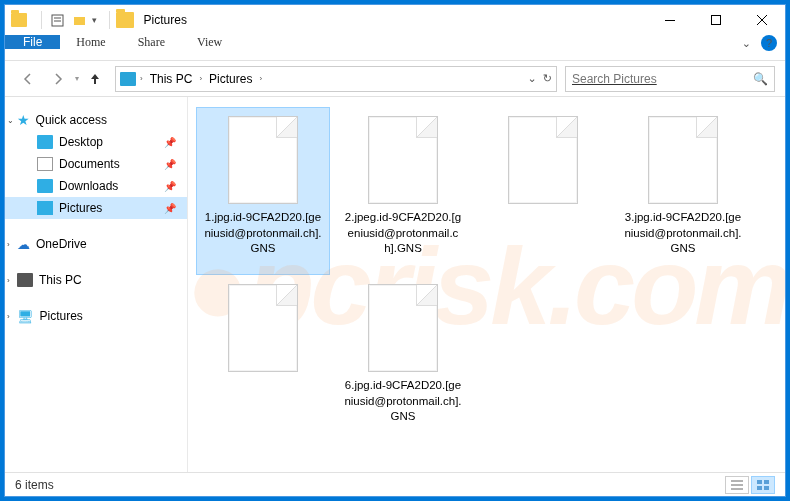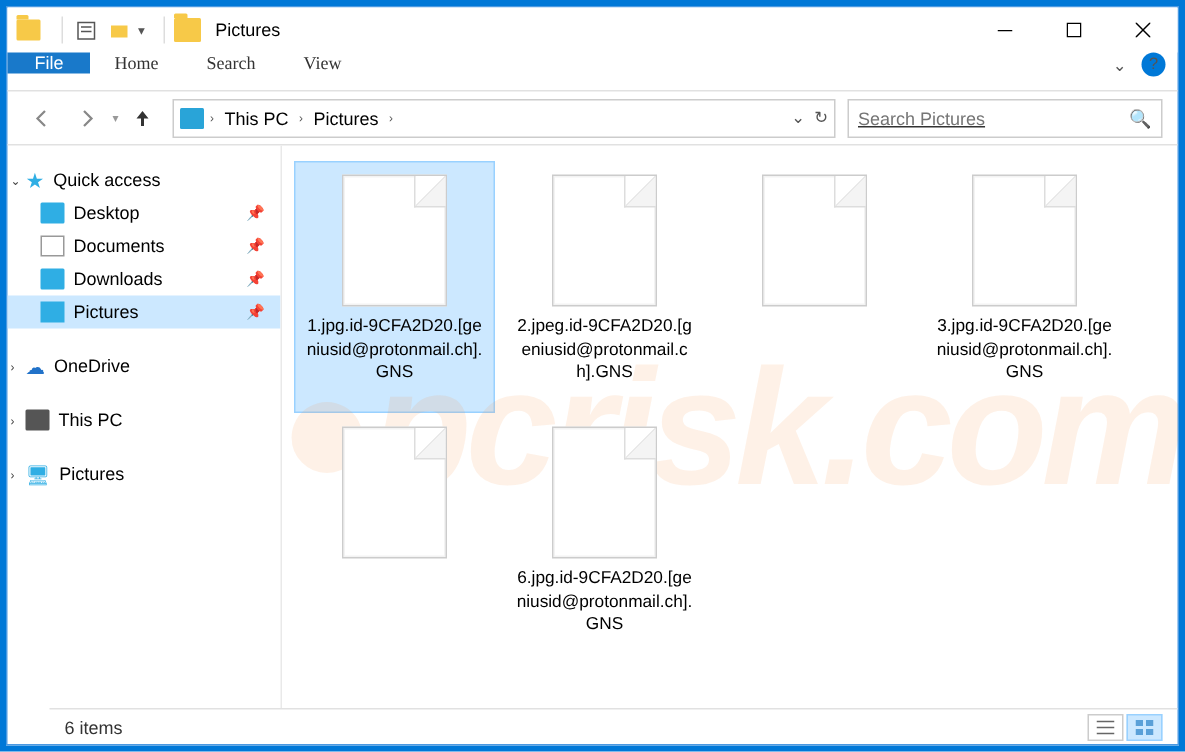--- a/index.html
+++ b/index.html
@@ -39,21 +39,21 @@
 .address .sep-arrow { font-size:8px; color:#555; cursor:pointer; }
 .address .addr-btns { margin-left:auto; display:flex; gap:6px; color:#555; }
 .address .addr-btns span { cursor:pointer; font-size:11px; }
 .search { width:210px; height:26px; border:1px solid #ccc; display:flex; align-items:center; padding:0 6px; margin-left:4px; color:#888; font-size:12px; }
 .search input { border:none; outline:none; flex:1; font-size:12px; color:#333; background:transparent;text-decoration:underline; }
 
 
 .main { flex:1; display:flex; min-height:0; }
 .sidebar { width:183px; border-right:1px solid #e9e9e9; padding-top:12px; font-size:12px; overflow:hidden; }
 .side-group { margin-bottom:14px; }
-.side-item { display:flex; align-items:center; height:22px; padding-left:22px; gap:6px; cursor:pointer; position:relative; }
+.side-item { display:flex; align-items:center; height:22px; padding-left:32px; gap:6px; cursor:pointer; position:relative; }
 .side-item.head { padding-left:12px; }
 .side-item.head .caret { position:absolute; left:2px; font-size:8px; color:#444; }
 .side-item.active { background:#cce8ff; }
 .pin { margin-left:auto; margin-right:10px; color:#7a7a7a; font-size:10px; }
 .icon { width:16px; height:14px; flex-shrink:0; }
 .ic-star { color:#2faee4; font-size:14px; line-height:14px; }
 .ic-desktop { background:#2faee4; border-radius:1px; }
 .ic-download { background:#2faee4; border-radius:1px; position:relative; }
 .ic-doc { background:#fff; border:1px solid #999; }
 .ic-pic { background:#2faee4; }
@@ -66,21 +66,21 @@
 .file-tile.selected { background:#cce8ff; border:1px solid #99d1ff; }
 .file-icon { width:70px; height:88px; background:#fff; border:1px solid #ccc; position:relative; margin-bottom:6px; box-shadow:inset 0 0 0 1px #f3f3f3; }
 .file-icon:before { content:""; position:absolute; top:0; right:0; width:20px; height:20px; background:linear-gradient(135deg,#fff 48%,#ddd 50%,#f4f4f4 52%); border-left:1px solid #ddd; border-bottom:1px solid #ddd; }
 .file-name { font-size:11.5px; text-align:center; color:#000; line-height:1.35; word-break:break-all; padding:0 3px; }
 
 
 .watermark { position:absolute; top:50%; left:50%; transform:translate(-50%,-50%); font-size:110px; font-weight:700; color:rgba(243,140,57,0.12); letter-spacing:-4px; white-space:nowrap; pointer-events:none; font-style:italic; }
 .watermark .bullet { font-size:110px; }
 
 
-.statusbar { height:24px; border-top:1px solid #e1e1e1; display:flex; align-items:center; padding:0 10px; font-size:12px; color:#333;margin-left:28px; }
+.statusbar { height:24px; border-top:1px solid #e1e1e1; display:flex; align-items:center; padding:0 10px; font-size:12px; color:#333; }
 .statusbar .view-toggles { margin-left:auto; display:flex; gap:2px; }
 .vt { width:24px; height:18px; border:1px solid #ccc; display:flex; align-items:center; justify-content:center; cursor:pointer; font-size:10px; color:#666; }
 .vt.active { background:#cce8ff; border-color:#99d1ff; }
 
 svg { display:block; }
 </style>
 </head>
 <body>
 
 <div class="window">
@@ -120,21 +120,21 @@
             <line x1="0" y1="0" x2="10" y2="10" stroke="currentColor"></line>
             <line x1="10" y1="0" x2="0" y2="10" stroke="currentColor"></line>
           </svg>
         </div>
     </div>
   </div>
 
   <div class="ribbon">
     <div class="file-tab">File</div>
     <div class="tab">Home</div>
-    <div class="tab">Search</div>
+    <div class="tab">Share</div>
     <div class="tab">View</div>
     <div class="ribbon-expand">
       <span>⌄</span>
       <span class="help">?</span>
     </div>
   </div>
 
   <div class="navrow">
     <div class="nav-btn">
       <svg width="16" height="16">

